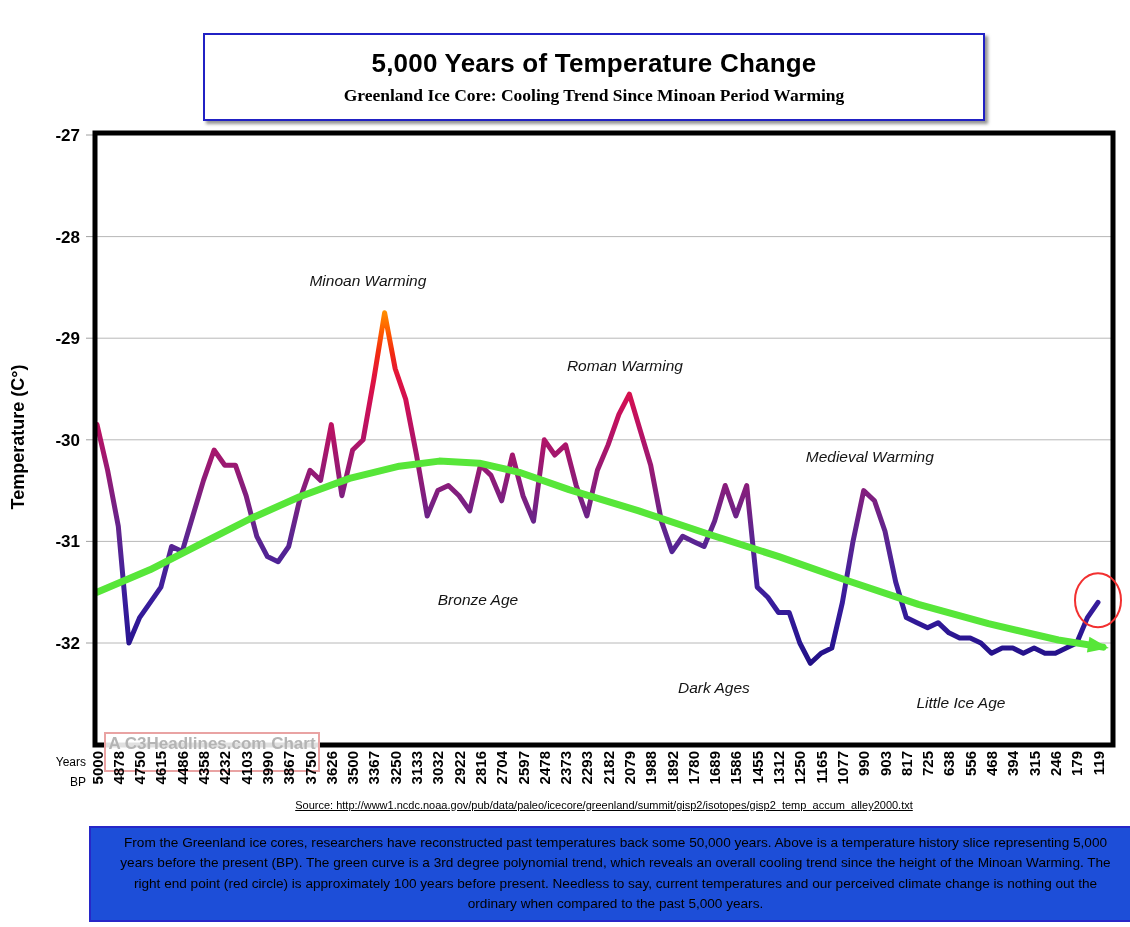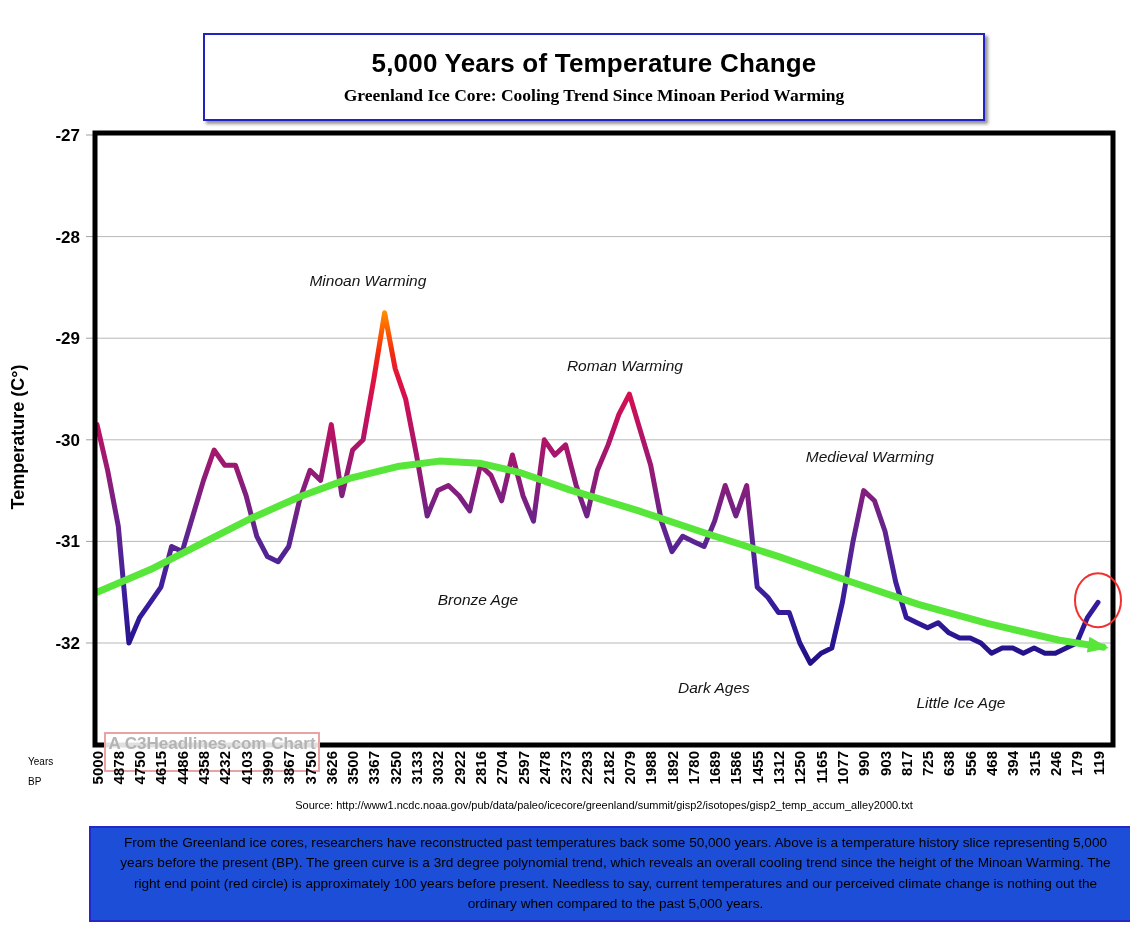--- a/index.html
+++ b/index.html
@@ -11,22 +11,22 @@
   .t1{font-size:26px;font-weight:bold;letter-spacing:.2px;}
   .t2{font-size:17.5px;font-weight:bold;margin-top:6px;font-family:Liberation Serif, serif;}
   .y-title{position:absolute;left:-80px;top:425px;width:200px;height:24px;text-align:center;
            font-size:18px;font-weight:bold;transform:rotate(-90deg);}
   #plot,#xlab{position:absolute;left:0;}
   #plot{top:0;}
   #xlab{top:745px;}
   .wm{position:absolute;left:104px;top:732px;width:212px;height:36px;border:2px solid #e9a3a3;
       background:rgba(255,255,255,.88);display:flex;justify-content:center;}
   .wm span{color:#b4b4b4;font-weight:bold;font-size:17px;white-space:nowrap;}
-  .ybp{position:absolute;left:28px;top:752px;width:58px;text-align:left;font-size:10px;line-height:20px;}
-  .src{position:absolute;left:95px;top:799px;width:1018px;text-align:center;font-size:11px;}
+  .ybp{position:absolute;left:28px;top:752px;width:58px;text-align:right;font-size:12px;line-height:20px;}
+  .src{position:absolute;left:95px;top:799px;width:1018px;text-align:center;font-size:11px;text-decoration:underline;}
   .note{position:absolute;left:89px;top:826px;width:1015px;background:#1d4ed8;
         border:2px solid #2727c8;padding:5px 17px;font-size:13.6px;line-height:1.5;text-align:center;}
 </style>
 </head>
 <body>
 
 <div class="canvas">
 
   <div class="title-box">
     <div class="t1">5,000 Years of Temperature Change</div>

